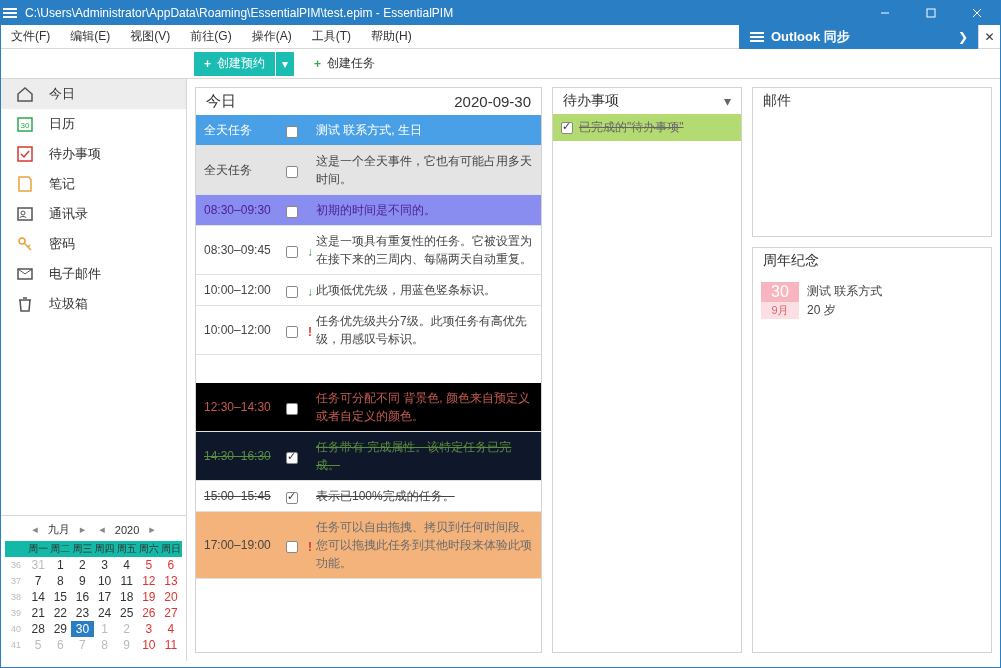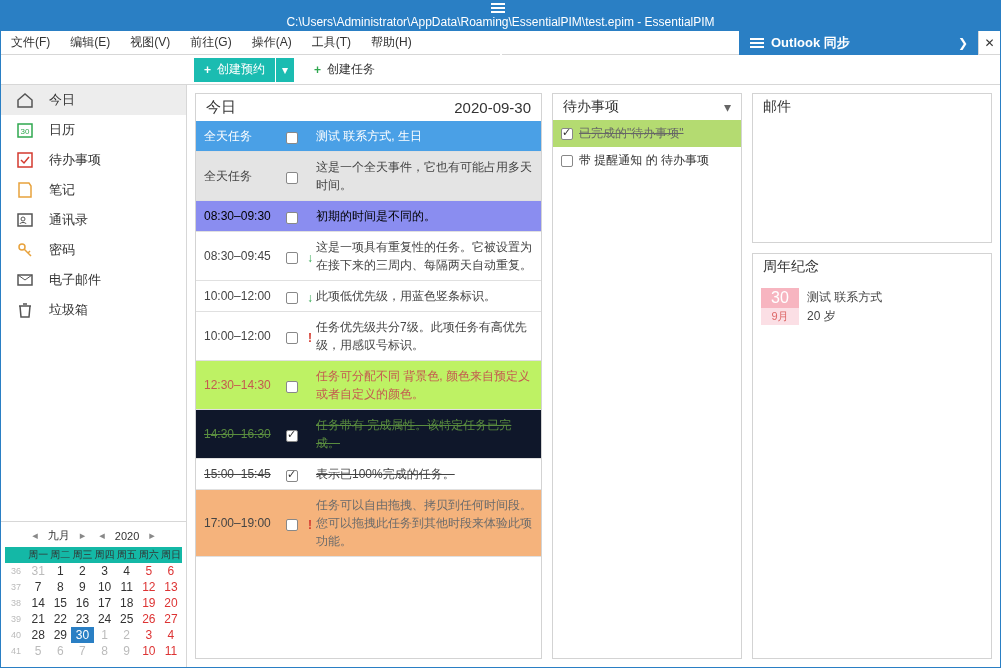--- a/index.html
+++ b/index.html
@@ -1,17 +1,17 @@
 <!DOCTYPE html>
 <html><head>
 <meta charset="utf-8">
 <style>
 * { box-sizing: border-box; margin: 0; padding: 0; font-family: "Microsoft YaHei", "Segoe UI", sans-serif; }
 body { width: 1001px; height: 668px; background: #fff; font-size: 12px; color: #333; overflow: hidden; border: 1px solid #2a7fc4;}
-.titlebar { height: 30px; background: #2a7fc4; display: flex; align-items: center; color: #fff; padding-left: 0; flex-direction: column; }
+.titlebar { height: 24px; background: #2a7fc4; display: flex; align-items: center; color: #fff; padding-left: 0; }
 .titlebar .icon { width: 18px; height: 14px; margin-right: 6px; }
 .titlebar .title { flex: 1; font-size: 12px; }
 .titlebar .win-btn { width: 46px; height: 30px; display: flex; align-items: center; justify-content: center; color: #fff; }
 .menubar { height: 24px; display: flex; align-items: stretch; border-bottom: 1px solid #d7d7d7; }
 .menubar .menu { padding: 0 10px; display:flex; align-items:center; font-size: 12px; }
 .menubar .spacer { flex: 1; }
 .sync-panel-hdr { background: #2a7fc4; color: #fff; display: flex; align-items: center; padding: 0 6px 0 10px; gap:6px; height:24px; }
 .sync-panel-hdr .lbl { flex:1; font-weight:600; font-size:13px;}
 .sync-panel-hdr .ctrl { width:18px; text-align:center; }
 .sync-x { width:22px; display:flex;align-items:center;justify-content:center; border-left:1px solid #d7d7d7;}
@@ -50,22 +50,22 @@
 .sched-row .time { width:90px; padding:6px 6px 6px 8px; color:#444; }
 .sched-row .chk  { width:18px; padding-top:6px; }
 .sched-row .pri  { width:12px; padding-top:4px; font-weight:bold; text-align:center; }
 .sched-row .text { flex:1; padding:6px 8px 6px 0; color:#444; line-height:1.5; }
 .cb { display:inline-block; width:12px; height:12px; border:1px solid #888; background:#fff; border-radius:2px; position:relative;}
 .cb.checked::after { content:"✓"; position:absolute; top:-3px; left:0px; font-size:11px; color:#333;}
 .row-blue   { background:#4aa0e6; }
 .row-blue .time, .row-blue .text { color:#fff; }
 .row-grey   { background:#e4e4e4; }
 .row-purple { background:#8a8df0; }
-.row-purple .time, .row-purple .text { color:#000000; }
-.row-red    { background:#bef264; }
+.row-purple .time, .row-purple .text { color:#4c1d95; }
+.row-red    { background:#000000;margin-top:28px; }
 .row-red .time, .row-red .text   { color:#c45a50; }
 .row-green  { background:#0f172a; }
 .row-green .time, .row-green .text{ color:#5a8d3f; text-decoration:line-through;}
 .row-orange { background:#f5b37c; }
 .row-orange .text { color:#6b6b6b; }
 .strike { text-decoration:line-through; }
 .pri-low { color:#2fa84f; }
 .pri-high{ color:#d43a2f; }
 
 .todo-list { }
@@ -381,24 +381,20 @@
     <div class="col col-todo">
       <div class="panel-head">
         <span>待办事项</span>
         <span class="expand">▾</span>
       </div>
       <div class="todo-list" id="todo-list">
           <div class="todo-item done">
             <span class="cb checked"></span>
             <span class="lbl">已完成的"待办事项"</span>
           </div>
-          <div class="todo-item">
-            <span class="cb "></span>
-            <span class="lbl">带 提醒通知 的 待办事项</span>
-          </div>
         </div>
     </div>
 
     <div class="col-right">
       <div class="right-panel mail-panel">
         <div class="panel-head">
             <span>邮件</span>
           </div>
       </div>
       <div class="right-panel" style="flex:1">

